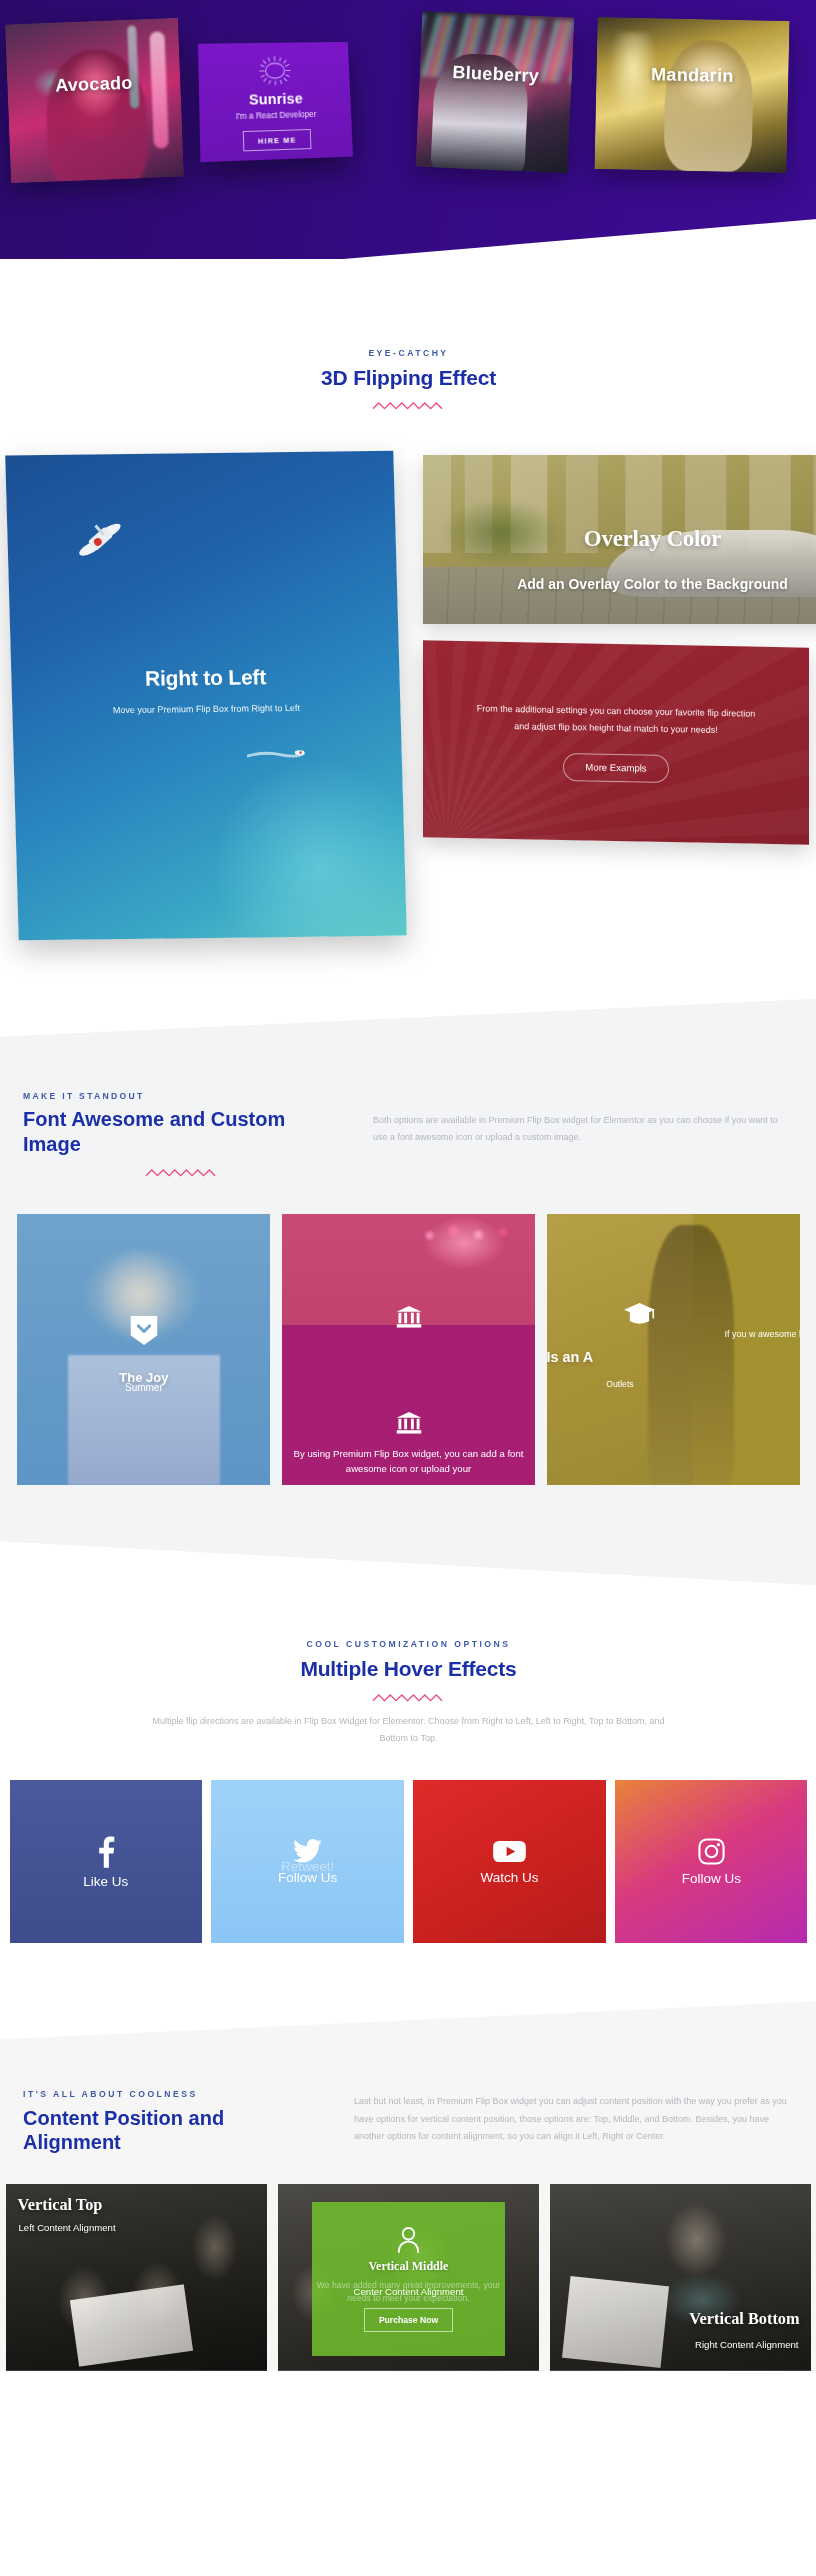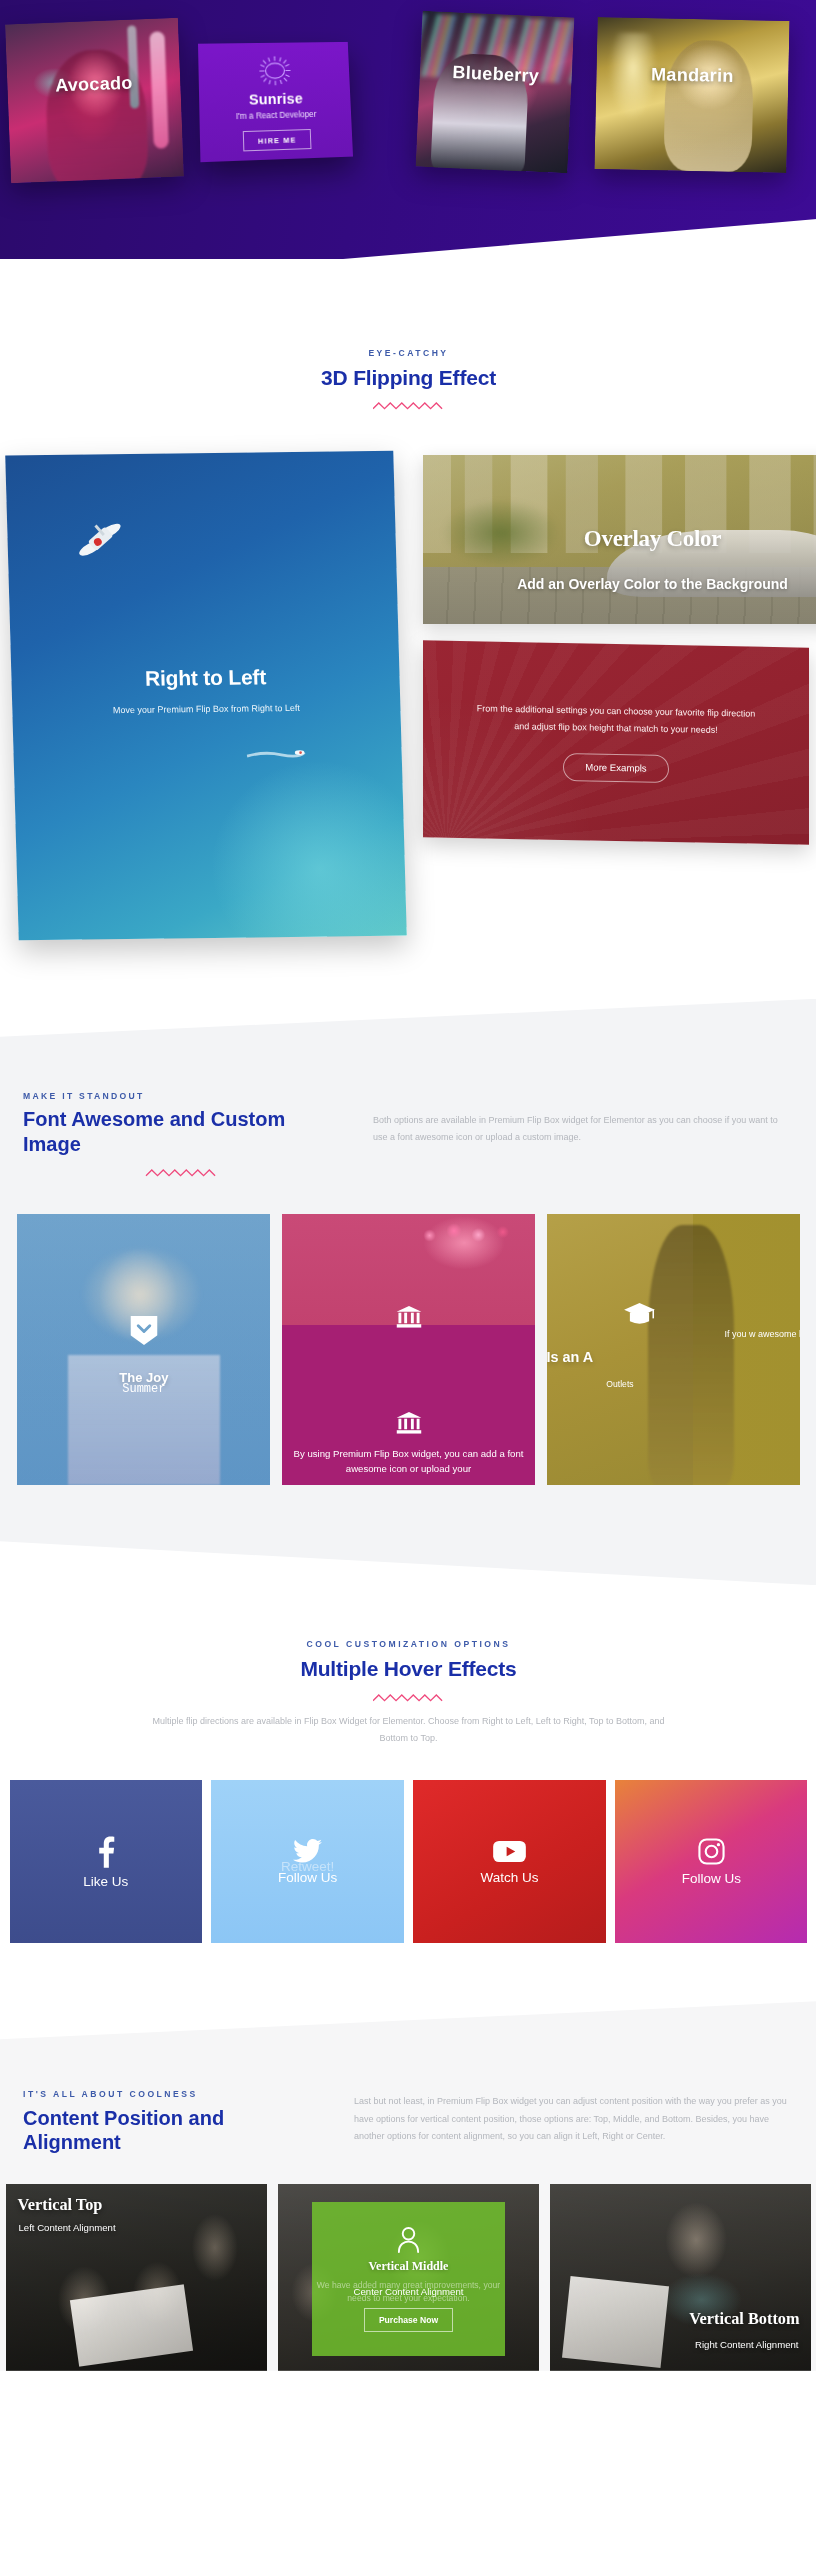--- a/index.html
+++ b/index.html
@@ -278,21 +278,21 @@
     background: radial-gradient(ellipse 50% 46% at 50% 40%, rgba(235,222,200,.65), rgba(200,185,160,0) 72%); filter: blur(1.9px); }
   .fa-blue .dress { position:absolute; left:20%; top:52%; width:60%; height:48%;
     background: linear-gradient(180deg, rgba(230,225,235,.55), rgba(205,190,215,.5));
     filter: blur(1px); }
   .fa-card .icon-chevron {
     position:absolute; left:50%; top: 102px; transform: translateX(-50%);
   }
   .fa-card .c-title { position:absolute; left:0; right:0; top: 140px; text-align:center;
     color:#fff; font-size: 13px; font-weight: 800; text-shadow: 0 1.9px 4.8px rgba(0,0,0,.22); margin-top: 16px; }
   .fa-card .c-sub { position:absolute; left:0; right:0; top: 168px; text-align:center;
-    color:#fff; font-size: 12px; font-family: Liberation Mono, monospace; }
+    color:#fff; font-size: 10px; }
 
   .fa-pink { background: #a61f73; }
   .fa-pink .top {
     position:absolute; left:0; top:0; width:100%; height: 41%;
     background:
       radial-gradient(ellipse 58px 38px at 72% 26%, rgba(255,160,190,.75), rgba(255,140,180,0) 70%),
       linear-gradient(180deg, #c94a77 0%, #c2426f 100%);
   }
   .fa-pink .flowers {
     position:absolute; left: 52%; top: 6%; width: 44%; height: 26%;

